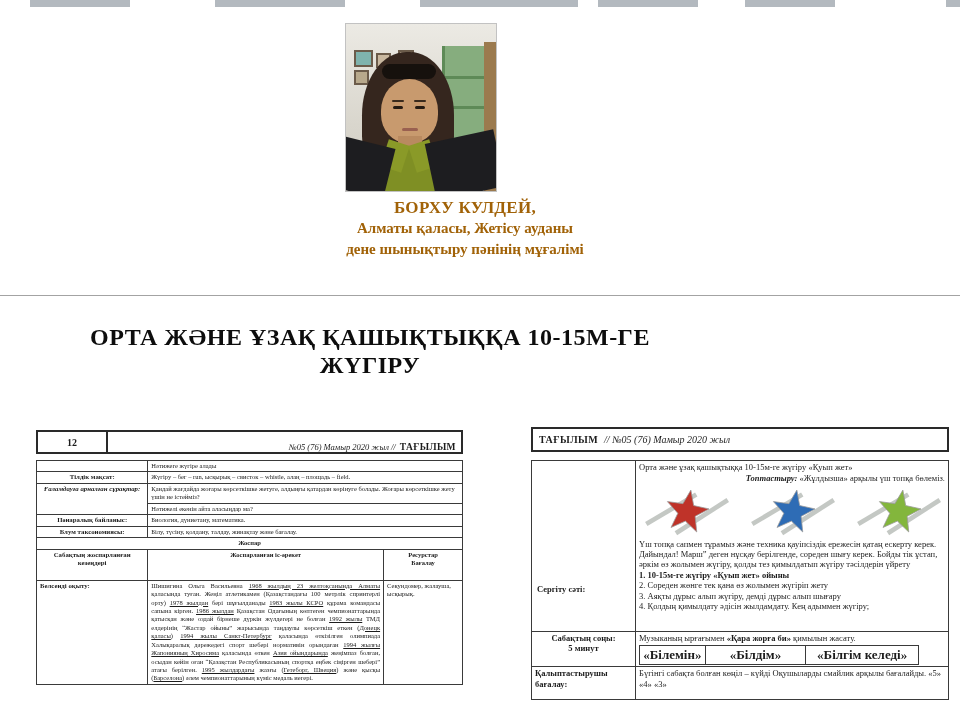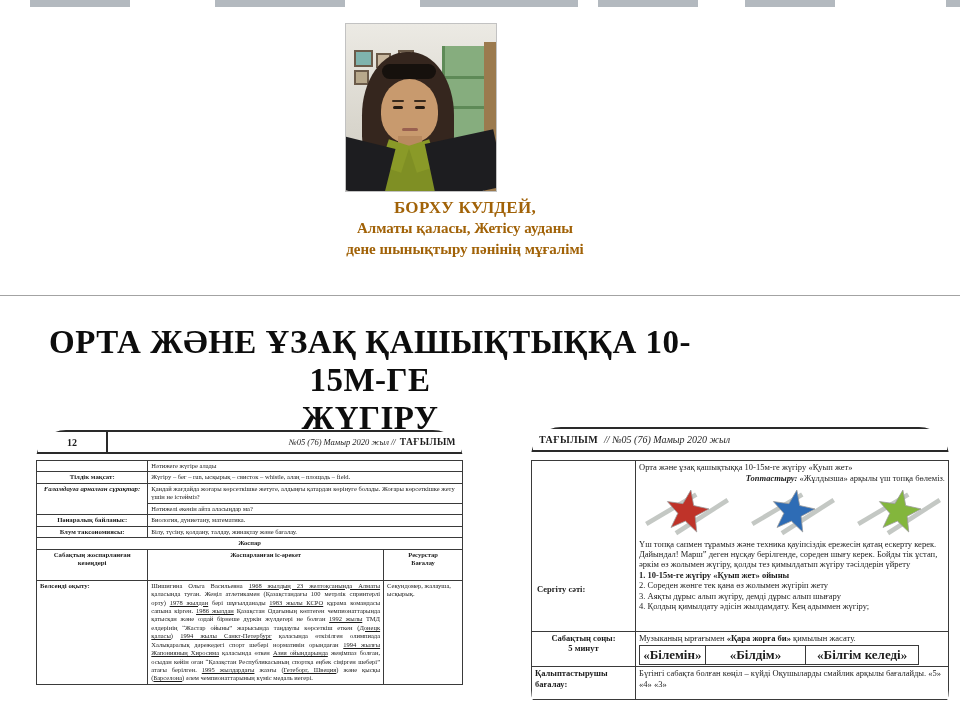--- a/index.html
+++ b/index.html
@@ -11,29 +11,29 @@
   .photo{position:absolute;left:345px;top:23px;width:150px;height:167px;border:1px solid #c2c2c2;
          overflow:hidden;background:linear-gradient(180deg,#eceae4 0%,#d9d6cd 60%,#cfccc2 100%);}
   .ph{position:absolute;}
   
   .profile{position:absolute;left:230px;top:198px;width:470px;text-align:center;color:#a16207;}
   .profile .name{font-size:17px;font-weight:bold;letter-spacing:.3px;}
   .profile .line{font-size:15px;font-weight:600;line-height:1.42;}
   .divider{position:absolute;left:0;top:295px;width:960px;height:1px;background:#a3a3a3;}
   
   .title{position:absolute;left:40px;top:324px;width:660px;text-align:center;
-         font-weight:bold;font-size:33px;line-height:1.15;color:#0d0d0d;letter-spacing:.5px;}
-  
-  .page{position:absolute;overflow:hidden;border-radius:30px;}
+         font-weight:bold;font-size:24px;line-height:1.15;color:#0d0d0d;letter-spacing:.5px;}
+  
+  .page{position:absolute;overflow:hidden;}
   .page-left{left:36px;top:430px;width:427px;height:290px;}
   .page-right{left:531px;top:427px;width:418px;height:293px;font-size:8.5px;}
   .hdrbox{box-sizing:border-box;border:2px solid #2a2a2a;height:24px;display:flex;align-items:stretch;background:#fff;}
   .hdrbox .pagenum{width:68px;border-right:2px solid #2a2a2a;display:flex;align-items:center;justify-content:center;
                    font-weight:bold;font-size:10px;}
-  .hdrbox .issue{flex:1;display:flex;align-items:center;justify-content:flex-end;font-size:8.5px;
+  .hdrbox .issue{flex:1;display:flex;align-items:flex-end;justify-content:flex-end;font-size:8.5px;
                  font-style:italic;padding-right:5px;white-space:nowrap;}
   .hdrbox .issue .jn{font-style:normal;font-weight:bold;margin-left:4px;font-size:9.5px;letter-spacing:.4px;}
   .hdrbox-r{box-sizing:border-box;border:2px solid #2a2a2a;height:25px;display:flex;align-items:center;
             padding-left:6px;font-size:10px;}
   .hdrbox-r .jn{font-weight:bold;letter-spacing:.4px;}
   .hdrbox-r .iss{font-style:italic;margin-left:6px;}
   table{border-collapse:collapse;width:100%;}
   td{border:1px solid #3a3a3a;vertical-align:top;padding:1px 3px;}
   .lt{margin-top:6px;font-size:6.5px;line-height:1.28;}
   .lt .lbl{text-align:center;font-weight:bold;font-size:6.8px;}

